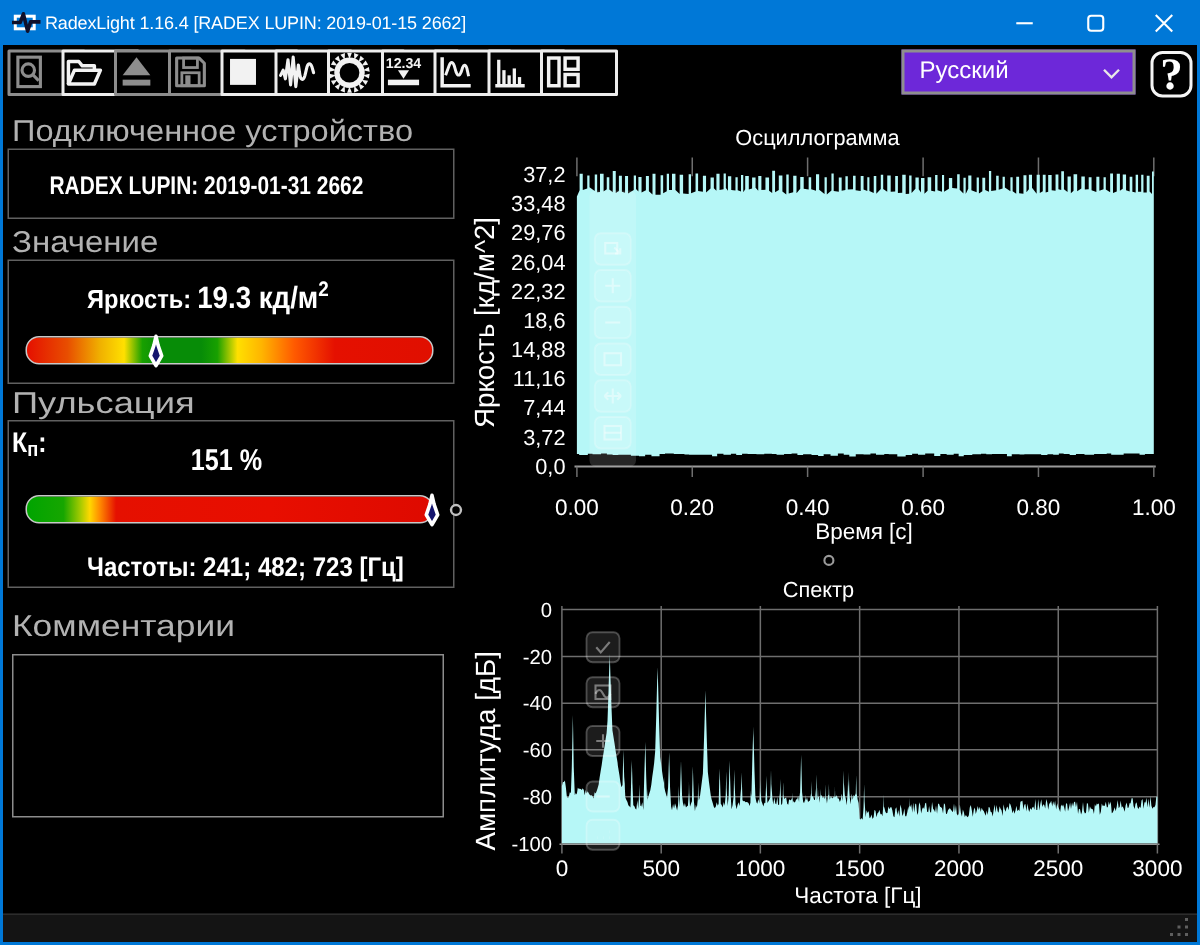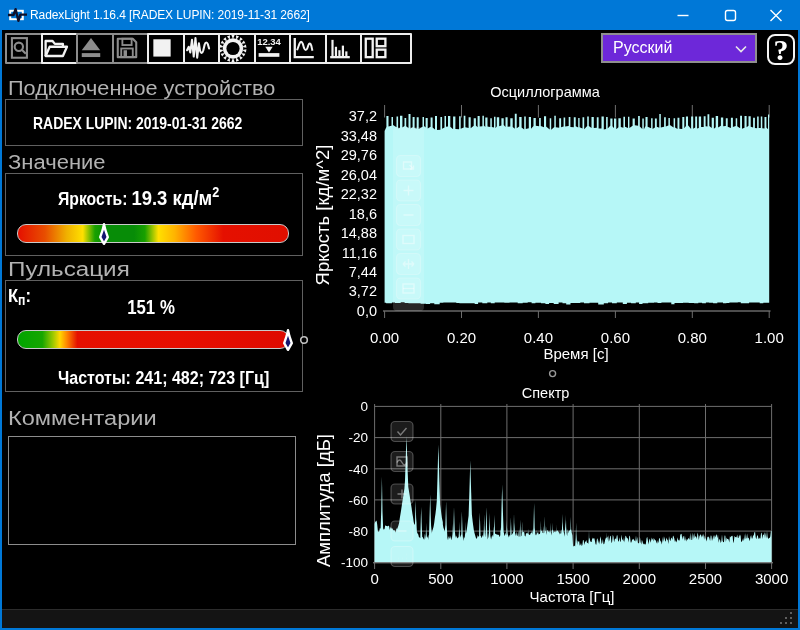--- a/index.html
+++ b/index.html
@@ -14,21 +14,21 @@
 .grad{position:absolute;height:19px;border:1px solid #c9c9c9;border-radius:9px}
 svg{position:absolute;overflow:visible}
 </style></head><body>
 <div class="win"></div>
 <div class="titlebar"></div>
 
 <svg class="abs" style="left:8px;top:6px" width="19" height="18" viewBox="0 0 19 18">
  <rect x="2.2" y="4.8" width="12.6" height="8.4" fill="none" stroke="#fff" stroke-width="2"></rect>
  <path d="M0,9 L5.5,9 L7.6,3.2 L10.4,14.8 L12.4,8.6 L19,8.6" fill="none" stroke="#10102a" stroke-width="2.4" stroke-linejoin="round"></path>
 </svg>
-<div class="title">RadexLight 1.16.4 [RADEX LUPIN: 2019-11-31 2662]</div>
+<div class="title">RadexLight 1.16.4 [RADEX LUPIN: 2019-01-15 2662]</div>
 
 <svg class="abs" style="left:660px;top:0" width="140" height="30" viewBox="0 0 140 30">
  <path d="M17.5,15.5 L28.5,15.5" stroke="#fff" stroke-width="1.4"></path>
  <rect x="65.5" y="10.5" width="10" height="10" rx="2" fill="none" stroke="#fff" stroke-width="1.4"></rect>
  <path d="M110.5,10 L121.5,21 M121.5,10 L110.5,21" stroke="#fff" stroke-width="1.4"></path>
 </svg>
 <div class="tbtn dis" style="left:5.0px">
     <svg width="26" height="27" viewBox="1.8 1.8 22.4 23.4">
       <rect x="6" y="4.5" width="13" height="17" fill="none" stroke="#8d8d8d" stroke-width="1.8"></rect>
       <circle cx="12" cy="12" r="3.6" fill="none" stroke="#8d8d8d" stroke-width="1.8"></circle>

